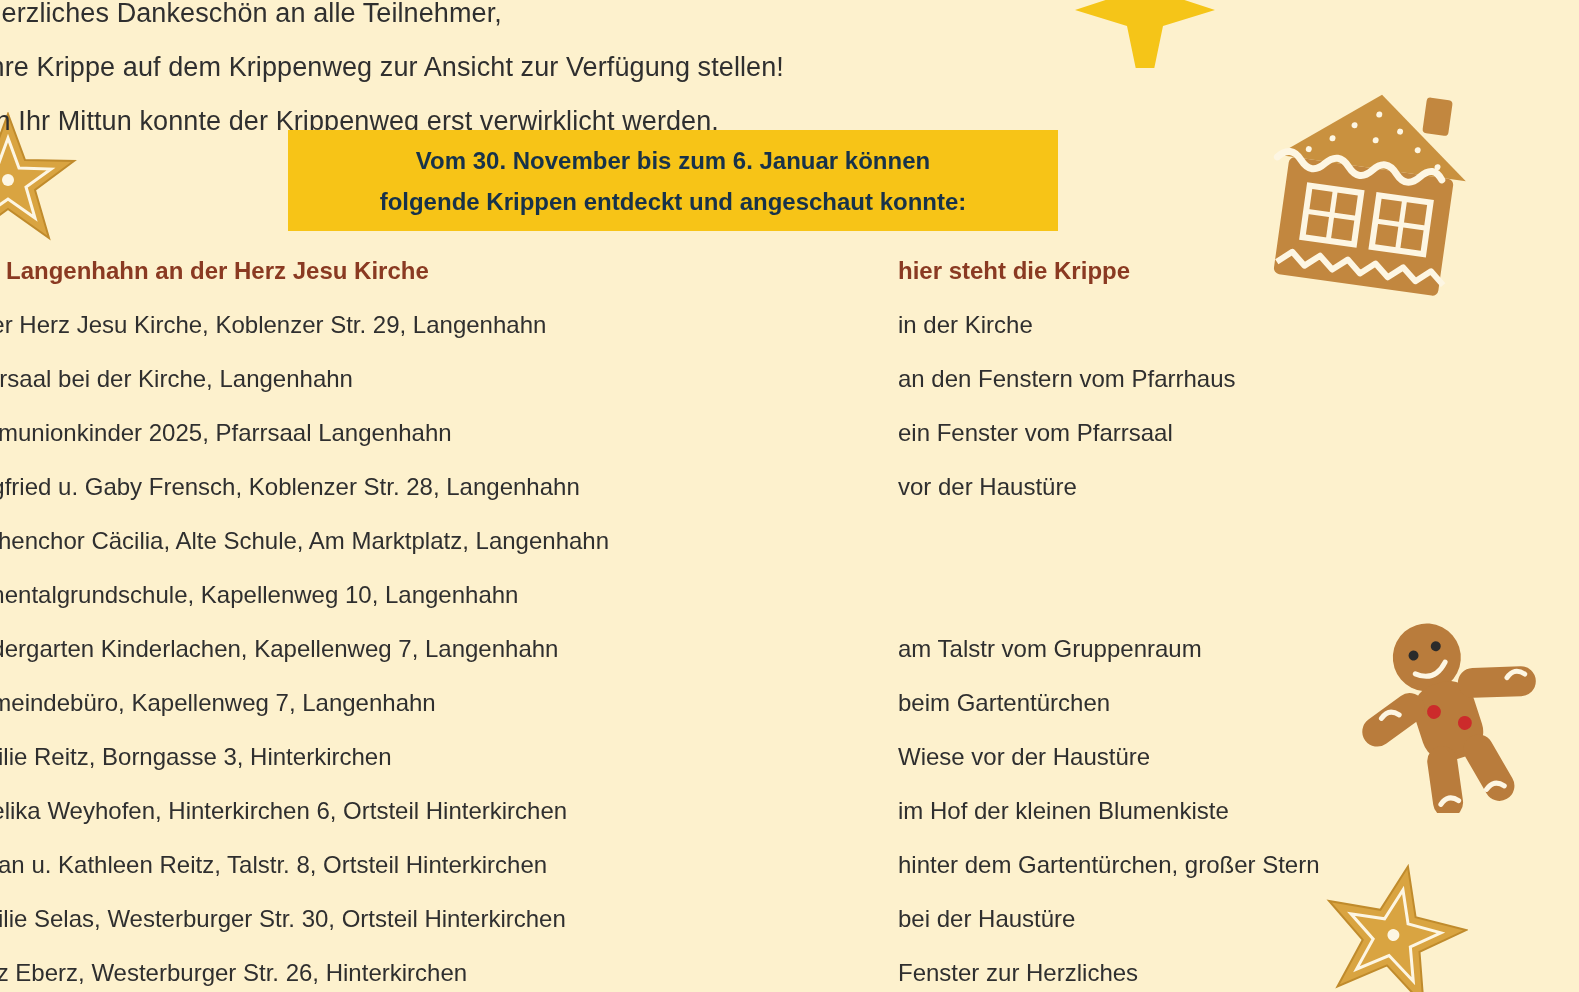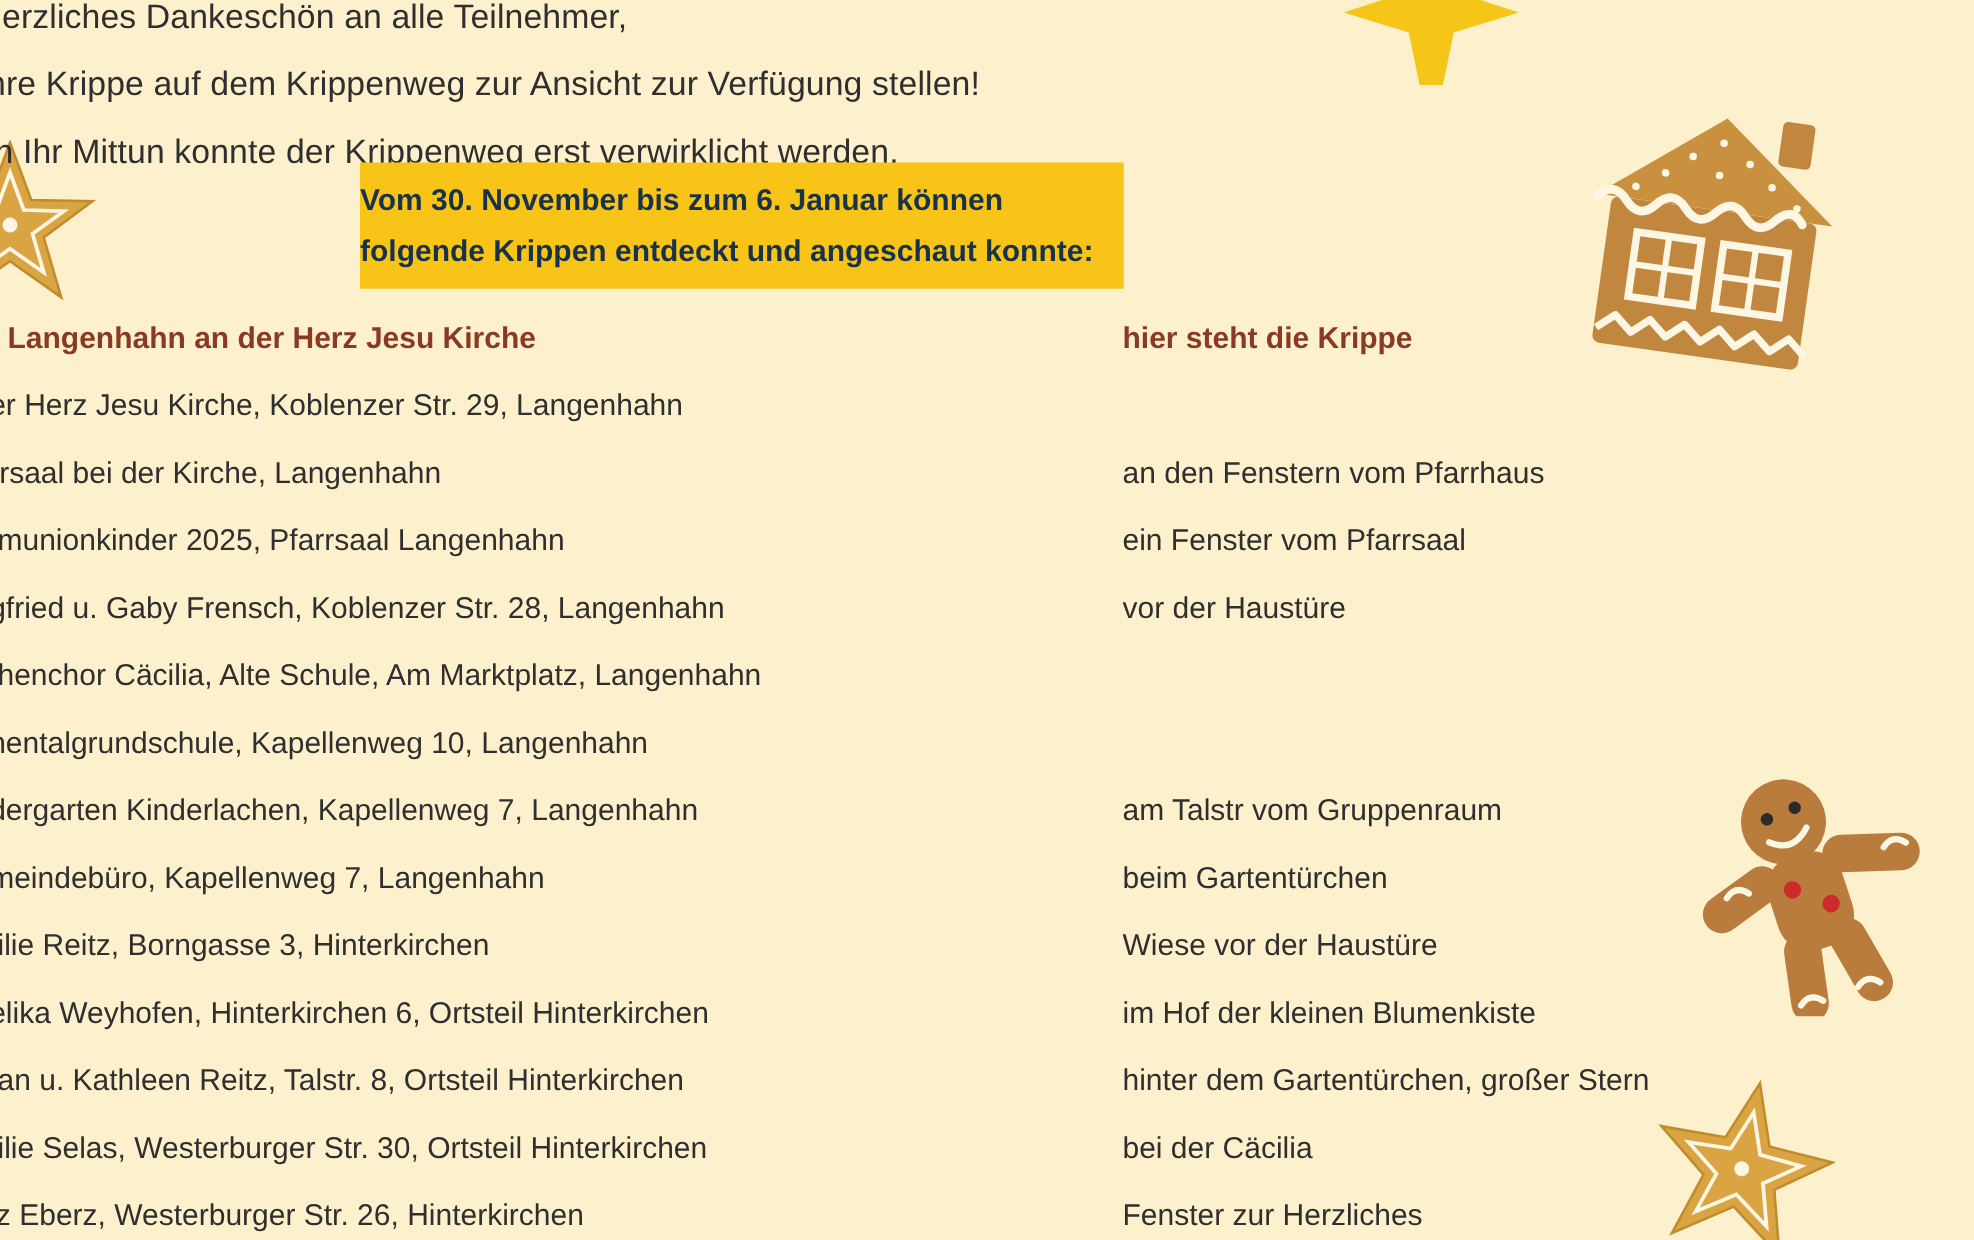--- a/index.html
+++ b/index.html
@@ -35,26 +35,26 @@
     color: #2f2f2f;
     white-space: nowrap;
     letter-spacing: 0.1px;
   }
 
   
   .banner {
     position: absolute;
     left: 288px;
     top: 130px;
-    width: 611px;
+    width: 770px;
     height: 101px;
     background: #f7c417;
     display: flex;
     flex-direction: column;
-    align-items: flex-start;
+    align-items: center;
     justify-content: center;
   }
   .banner-line {
     font-size: 24px;
     font-weight: bold;
     color: #17324a;
     line-height: 41px;
     white-space: nowrap;
   }
 
@@ -231,20 +231,21 @@
   </div>
 
   <div class="table">
     <div class="row head">
       <div class="col-left">in Langenhahn an der Herz Jesu Kirche</div>
       <div class="col-right">hier steht die Krippe</div>
     </div>
 
     <div class="row">
       <div class="col-left">der Herz Jesu Kirche, Koblenzer Str. 29, Langenhahn</div>
+      <div class="col-right">in der Kirche</div>
     </div>
     <div class="row">
       <div class="col-left">arrsaal bei der Kirche, Langenhahn</div>
       <div class="col-right">an den Fenstern vom Pfarrhaus</div>
     </div>
     <div class="row">
       <div class="col-left">mmunionkinder 2025, Pfarrsaal Langenhahn</div>
       <div class="col-right">ein Fenster vom Pfarrsaal</div>
     </div>
     <div class="row">
@@ -272,21 +273,21 @@
     <div class="row">
       <div class="col-left">gelika Weyhofen, Hinterkirchen 6, Ortsteil Hinterkirchen</div>
       <div class="col-right">im Hof der kleinen Blumenkiste</div>
     </div>
     <div class="row">
       <div class="col-left">efan u. Kathleen Reitz, Talstr. 8, Ortsteil Hinterkirchen</div>
       <div class="col-right">hinter dem Gartentürchen, großer Stern</div>
     </div>
     <div class="row">
       <div class="col-left">milie Selas, Westerburger Str. 30, Ortsteil Hinterkirchen</div>
-      <div class="col-right">bei der Cäcilia</div>
+      <div class="col-right">bei der Haustüre</div>
     </div>
     <div class="row">
       <div class="col-left">inz Eberz, Westerburger Str. 26, Hinterkirchen</div>
       <div class="col-right">Fenster zur Herzliches</div>
     </div>
   </div>
 
 </div>
 
 </body></html>

